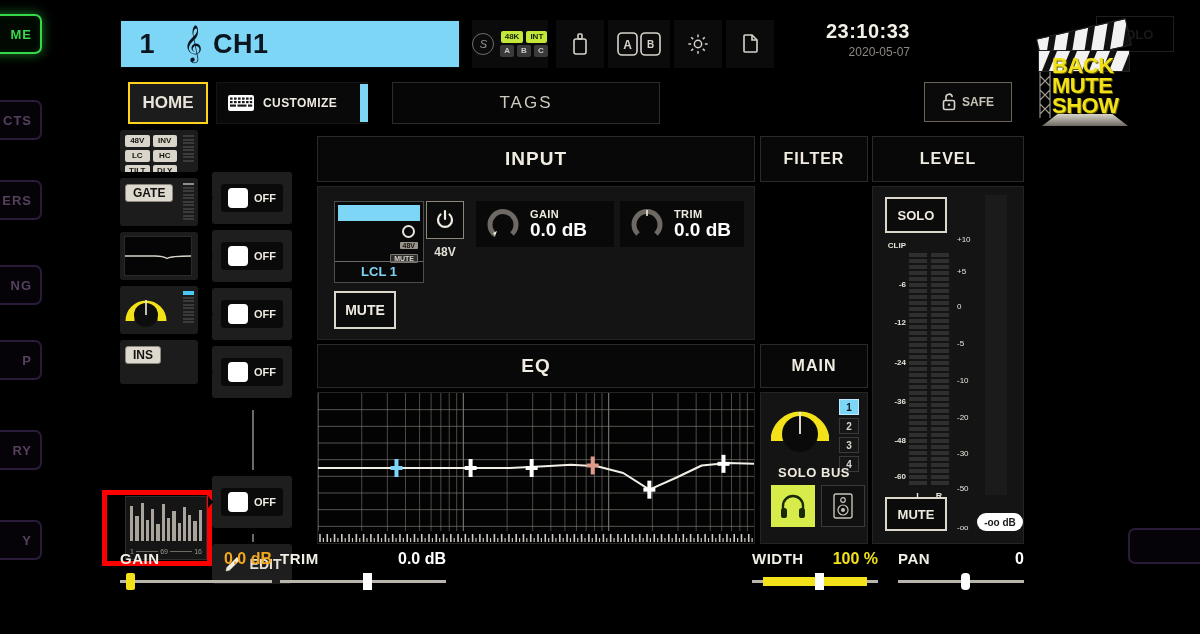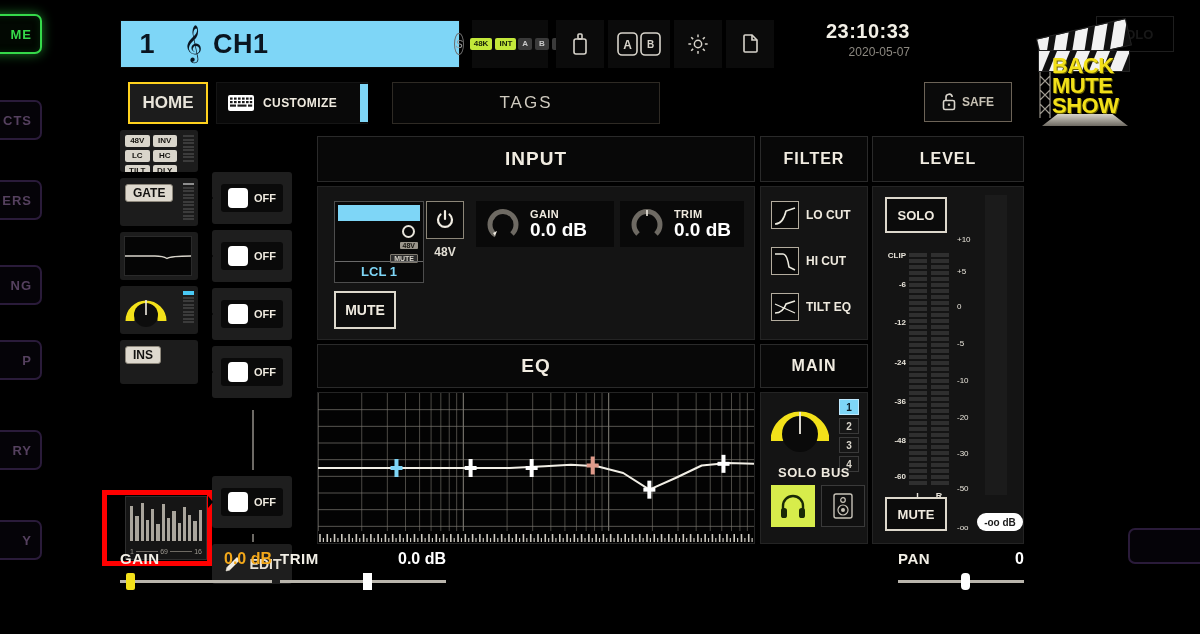--- a/index.html
+++ b/index.html
@@ -41,21 +41,21 @@
     display:flex; align-items:center; color:#0a1520;
   }
   #ch-num { width:52px; text-align:center; font-size:27px; font-weight:bold; }
   #ch-clef { font-size:32px; width:40px; text-align:center; line-height:1; margin-top:-3px; }
   #ch-name { font-size:27px; font-weight:bold; letter-spacing:0.5px; }
 
   .tb-cell {
     position:absolute; top:0; height:48px; background:#0b0b0b;
     display:flex; align-items:center; justify-content:center;
   }
-  .sr-badges { display:flex; gap:2px; align-items:center; }
+  .sr-badges { display:flex; flex-direction:column; gap:2px; align-items:center; }
   .sr-row { display:flex; gap:3px; }
   .chip {
     font-size:8px; font-weight:bold; padding:1px 4px; border-radius:2px;
     font-family:"Liberation Sans", sans-serif; line-height:10px;
   }
   .chip.on { background:#c3e83a; color:#16200a; }
   .chip.off { background:#3a3a3a; color:#c9c9c9; }
   .sync-ic {
     width:22px;height:22px;border:1.5px solid #6d6d6d;border-radius:50%;
     color:#9a9a9a;font-size:11px;display:flex;align-items:center;justify-content:center;
@@ -576,55 +576,28 @@
       <div class="kvals">
         <div class="nm">TRIM</div>
         <div class="vl">0.0 dB</div>
       </div>
     </div>
 
     <div id="mutebtn">MUTE</div>
   </div>
 
   <div class="panelhdr" id="p-filter-h">FILTER</div>
-  <div class="panelbody" id="p-filter-b">
-    <div class="fbtn" style="top:14px;">
-      <div class="fico">
-        <svg width="26" height="26" viewBox="0 0 26 26">
-          <path d="M3 22 Q11 22 14 9 L23 6" stroke="#eceadf" stroke-width="1.6" fill="none"></path>
-        </svg>
-      </div>
-      <span class="fl">LO CUT</span>
-    </div>
-    <div class="fbtn" style="top:60px;">
-      <div class="fico">
-        <svg width="26" height="26" viewBox="0 0 26 26">
-          <path d="M3 6 L11 6 Q15 6 17 19 L23 22" stroke="#eceadf" stroke-width="1.6" fill="none"></path>
-        </svg>
-      </div>
-      <span class="fl">HI CUT</span>
-    </div>
-    <div class="fbtn" style="top:106px;">
-      <div class="fico">
-        <svg width="26" height="26" viewBox="0 0 26 26">
-          <path d="M3 19 Q11 19 14 10 L23 7" stroke="#eceadf" stroke-width="1.6" fill="none"></path>
-          <line x1="3" y1="10" x2="23" y2="19" stroke="#eceadf" stroke-width="1.3"></line>
-        </svg>
-      </div>
-      <span class="fl">TILT EQ</span>
-    </div>
-  </div>
 
   <div class="panelhdr" id="p-level-h">LEVEL</div>
   <div class="panelbody" id="p-level-b">
     <div id="solobtn">SOLO</div>
 
     <div id="meterblock">
       <div class="mscale">
-        <span style="top:12px;margin-left:25px;">CLIP</span>
+        <span style="top:2px;margin-left:25px;">CLIP</span>
         <span style="top:41px;">-6</span>
         <span style="top:79px;">-12</span>
         <span style="top:119px;">-24</span>
         <span style="top:158px;">-36</span>
         <span style="top:197px;">-48</span>
         <span style="top:233px;">-60</span>
       </div>
       <div class="mbars">
         <div class="mcol">
           <div class="mseg"></div>
@@ -966,20 +939,30 @@
   <div class="sld" id="sld-1" style="left:168px;top:544px;width:166px;">
     <div class="row">
         <span class="nm">TRIM</span>
       <span class="vv" style="color:#fff">0.0 dB</span>
       </div>
     <div class="track">
       <div class="hnd" style="left:50%"></div>
     </div>
   </div>
 
+  <div class="sld" id="sld-2" style="left:640px;top:544px;width:126px;">
+    <div class="row">
+        <span class="nm">WIDTH</span>
+      <span class="vv" style="color:#f3e11a">100 %</span>
+      </div>
+    <div class="track">
+      <div class="fill" style="left:9%;width:82%"></div>
+      <div class="hnd" style="left:50%"></div>
+    </div>
+  </div>
 
   <div class="sld" id="sld-3" style="left:786px;top:544px;width:126px;">
     <div class="row">
         <span class="nm">PAN</span>
       <span class="vv" style="color:#fff">0</span>
       </div>
     <div class="track">
       <div class="hnd r" style="left:50%"></div>
     </div>
   </div>

